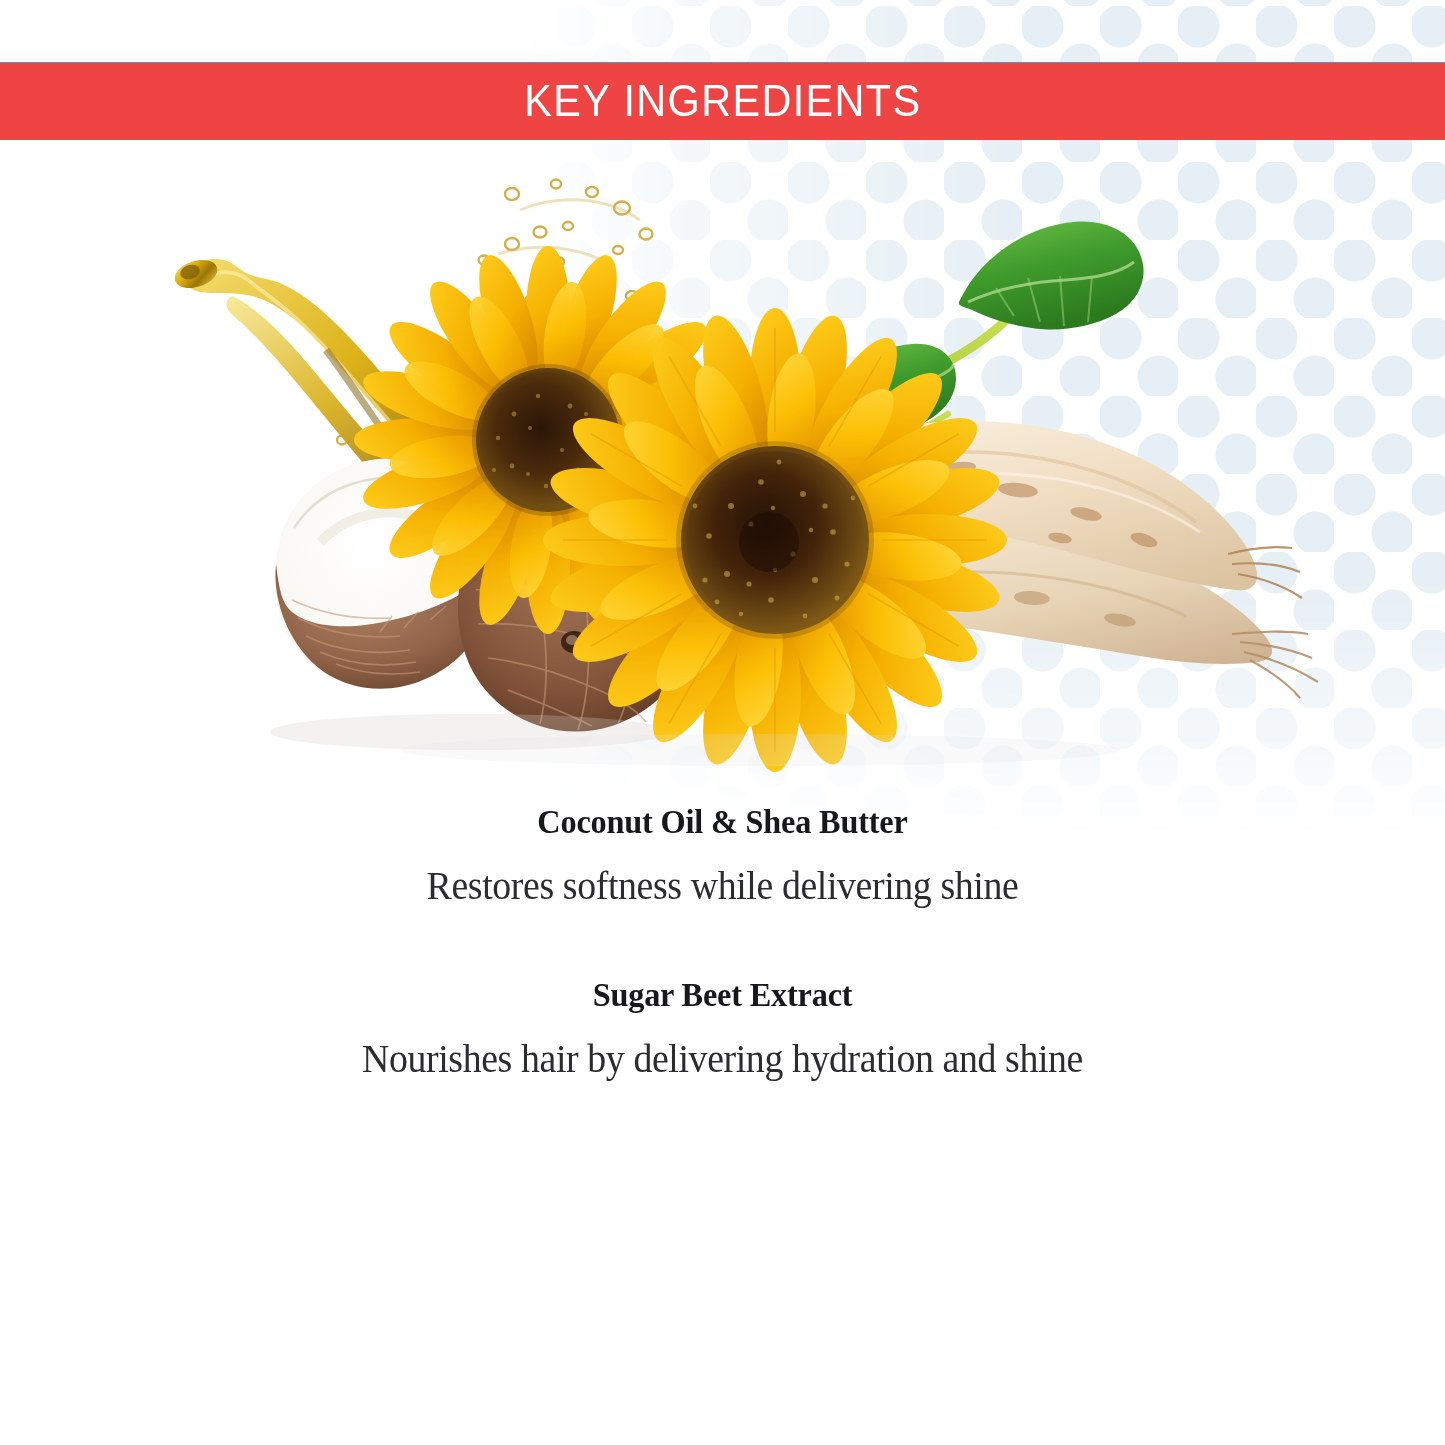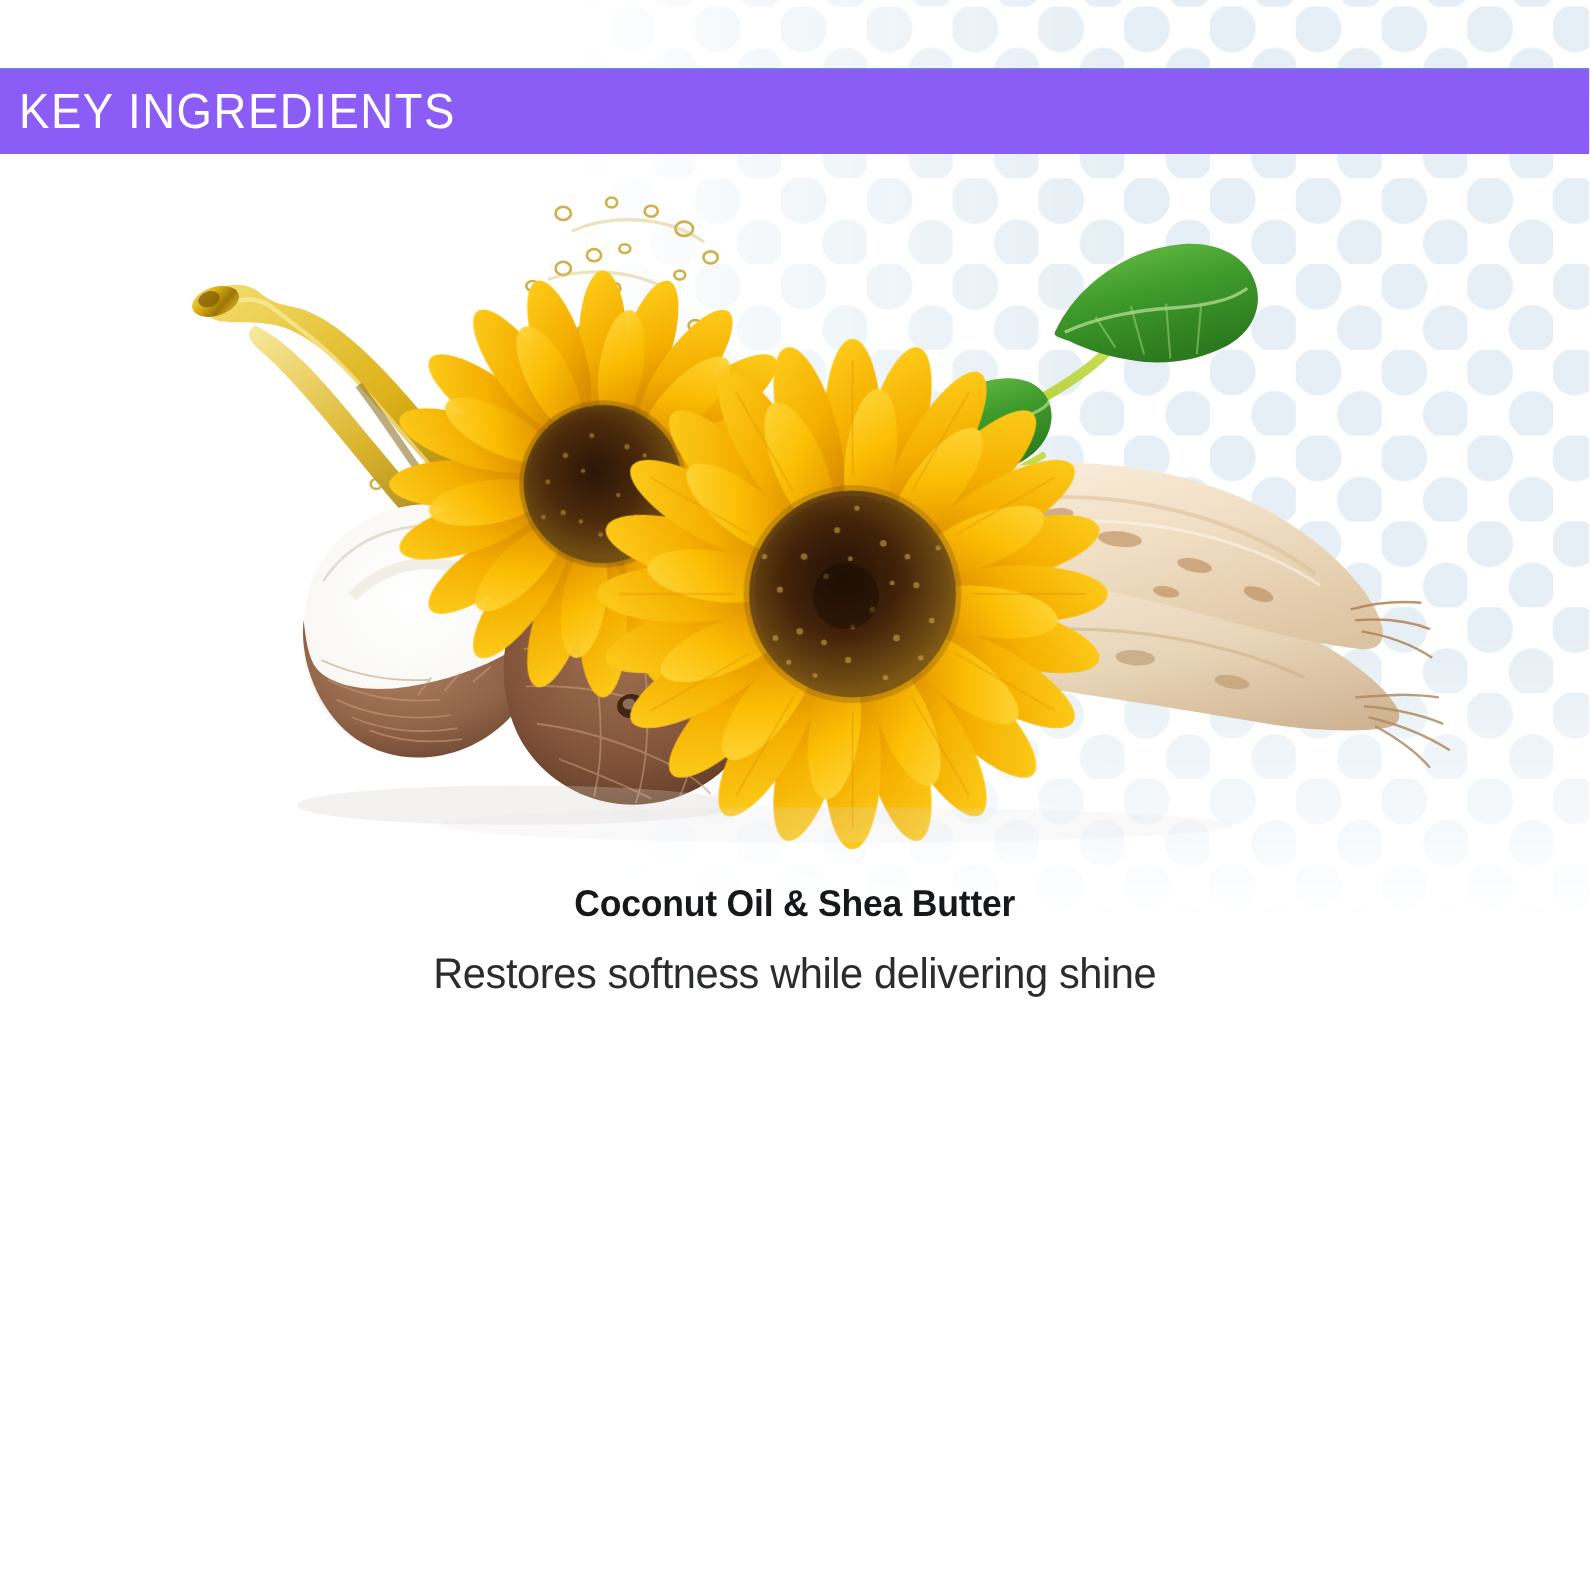--- a/index.html
+++ b/index.html
@@ -39,24 +39,24 @@
     pointer-events: none;
   }
 
   
   .banner {
     position: absolute;
     left: 0;
     top: 62px;
     width: 1445px;
     height: 78px;
-    background: #8b5cf6;
+    background: #ef4444;
     display: flex;
     align-items: center;
-    justify-content: flex-start;
+    justify-content: center;
     box-shadow: inset 0 1px 0 #4c97c6;
   }
   .banner-title {
     color: #ffffff;
     font-size: 45px;
     font-weight: 300;
     letter-spacing: 1.5px;
     font-family: "Liberation Sans", sans-serif;
     transform: scaleX(0.92);
     white-space: nowrap;
@@ -71,20 +71,21 @@
     height: 640px;
   }
   .hero svg { display: block; width: 100%; height: 100%; }
 
   
   .ingredients {
     position: absolute;
     left: 0;
     top: 800px;
     width: 1445px;
+    font-family: Liberation Serif, serif;
   }
   .ingredient {
     text-align: center;
     margin-bottom: 62px;
   }
   .ingredient:last-child { margin-bottom: 0; }
 
   .ing-name {
     font-size: 34px;
     font-weight: bold;
@@ -516,15 +517,19 @@
   </div>
 
   <div class="ingredients">
 
     <div class="ingredient">
       <div class="ing-name">Coconut Oil &amp; Shea Butter</div>
       <div class="ing-desc">Restores softness while delivering shine</div>
     </div>
 
 
+    <div class="ingredient">
+      <div class="ing-name">Sugar Beet Extract</div>
+      <div class="ing-desc">Nourishes hair by delivering hydration and shine</div>
+    </div>
 
   </div>
 </div>
 
 </body></html>

